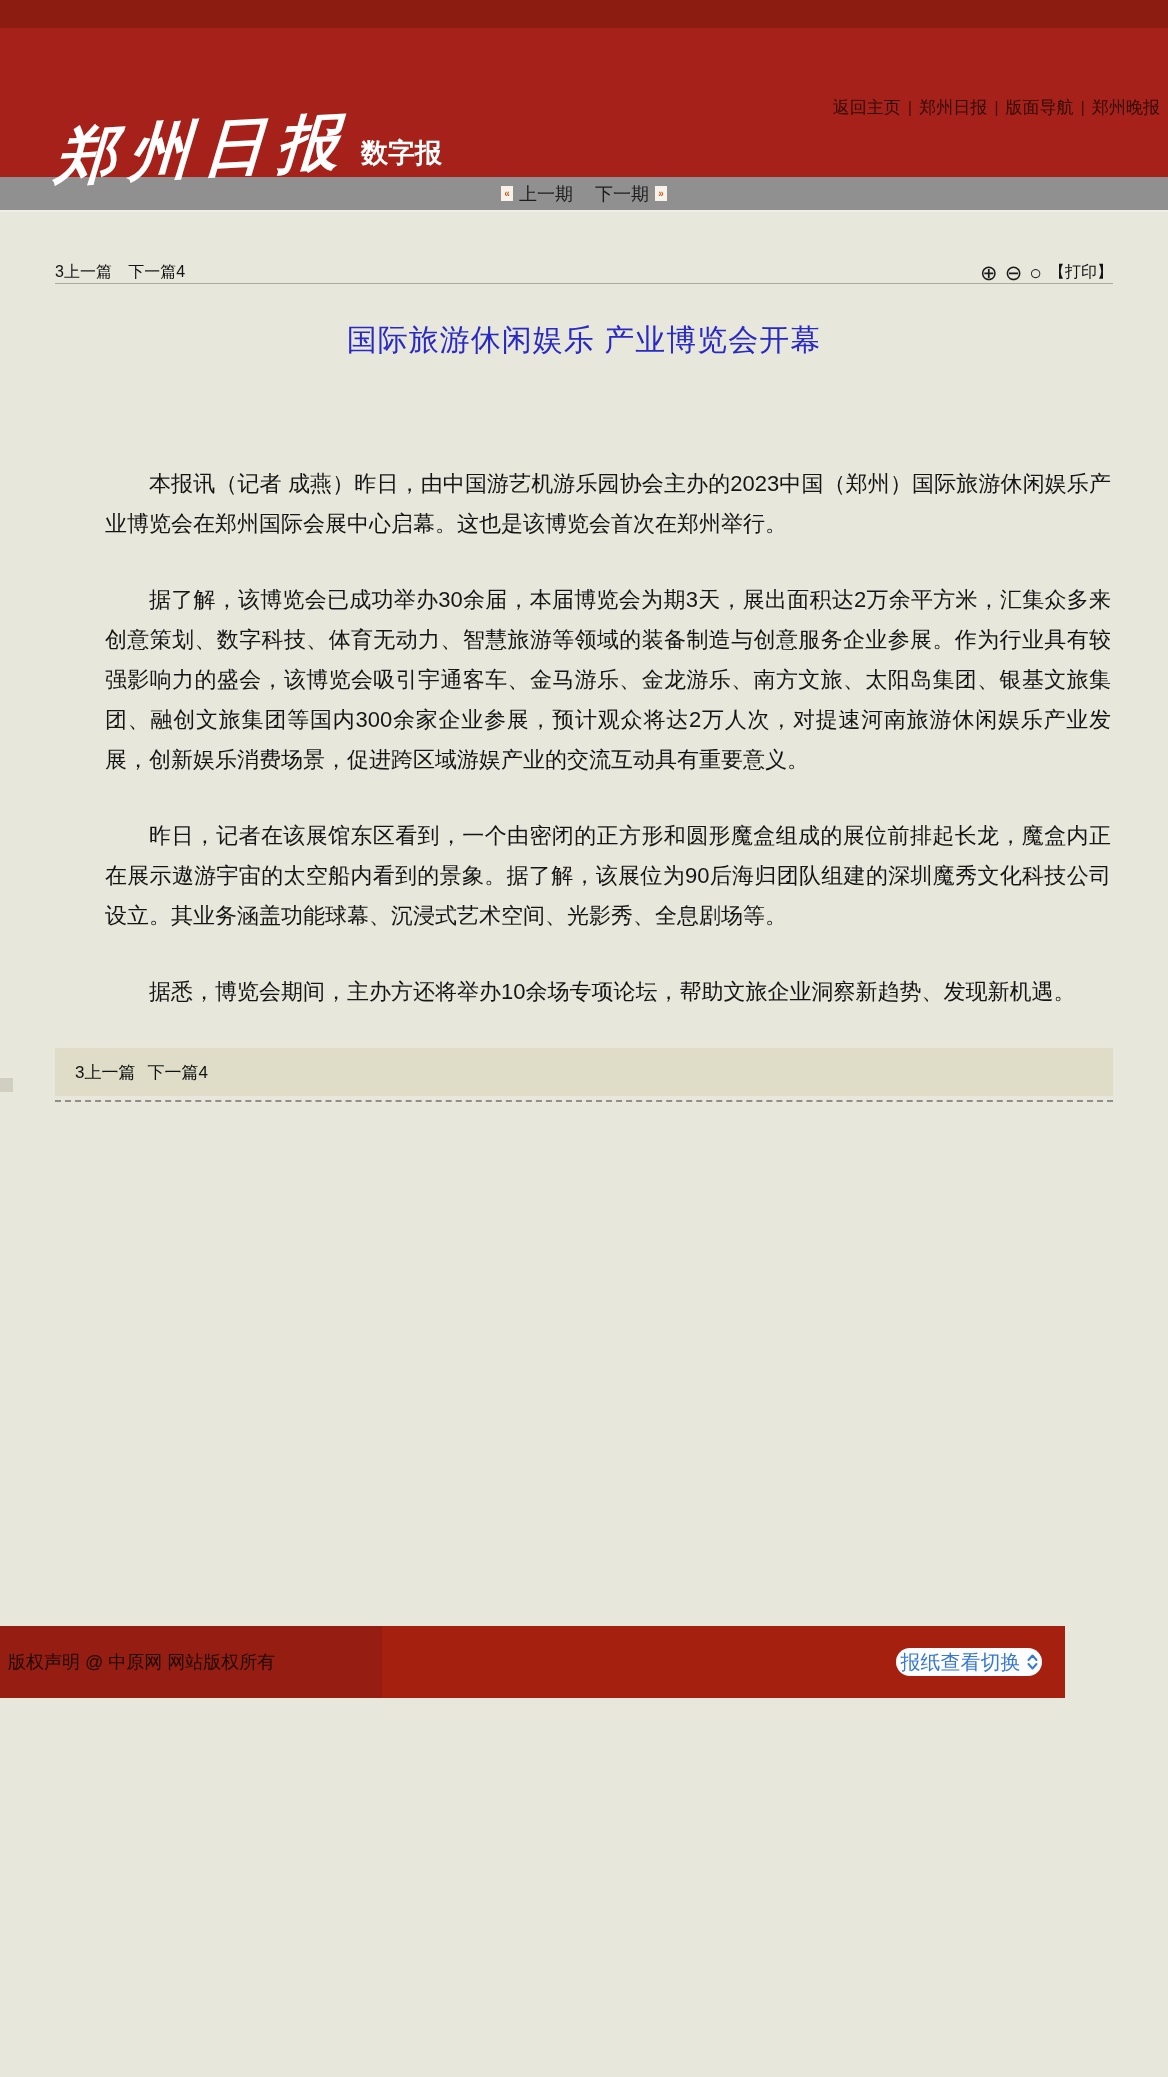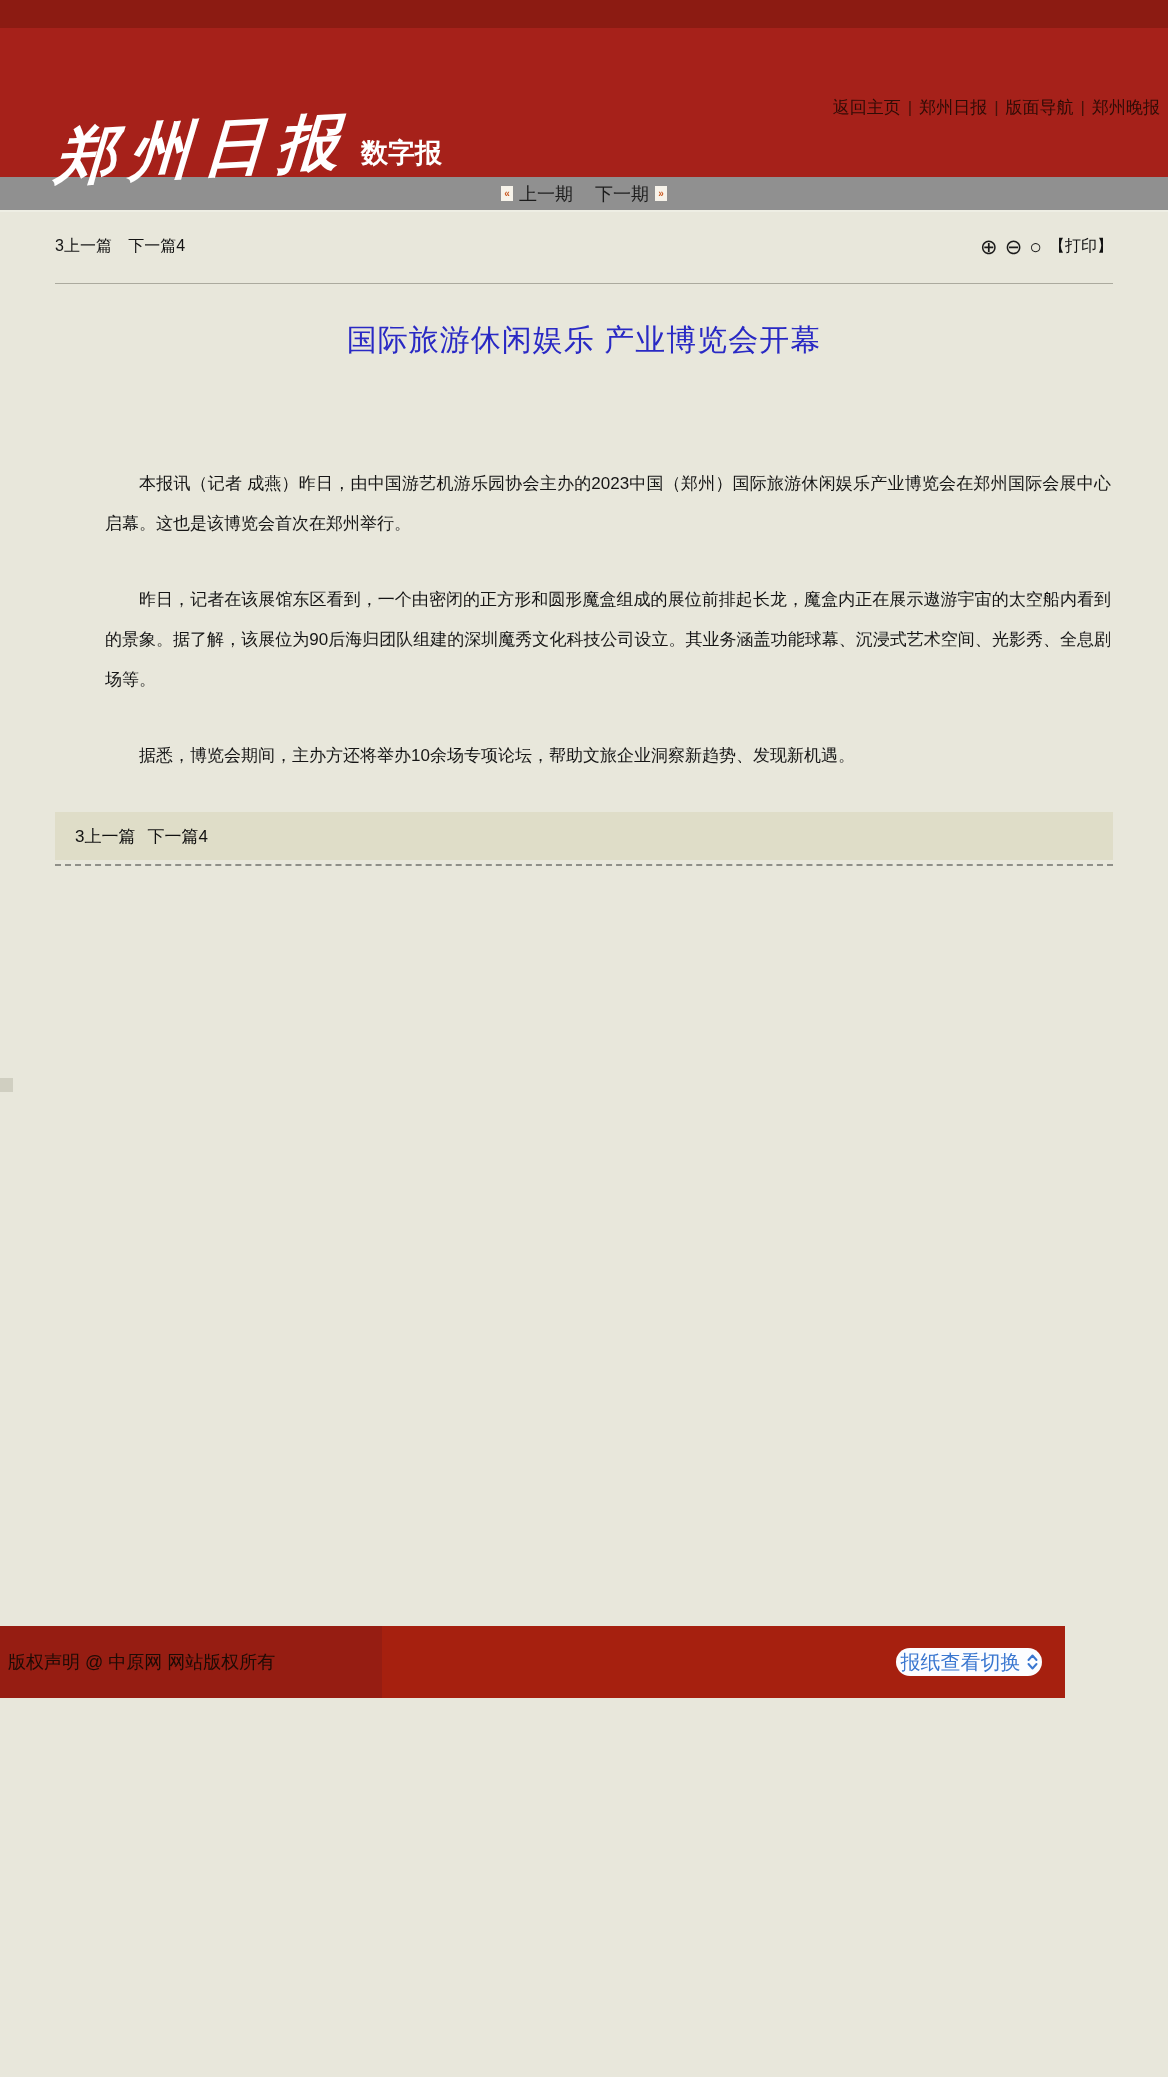--- a/index.html
+++ b/index.html
@@ -90,21 +90,21 @@
   .issue-bar a { color: #1c1c1c; text-decoration: none; cursor: pointer; }
   .issue-gap { width: 10px; }
   
   .content { width: 1058px; margin: 0 auto; }
   .toolbar {
     margin-top: 24px;
     height: 48px;
     border-bottom: 1px solid #abaa9e;
     display: flex;
     justify-content: space-between;
-    align-items: flex-start;
+    align-items: flex-end;
     font-size: 16px;
     color: #141414;
   }
   .toolbar-left a {
     color: #141414;
     text-decoration: none;
     margin-right: 12px;
     cursor: pointer;
   }
   .toolbar-right { display: flex; align-items: center; gap: 7px; }
@@ -120,21 +120,21 @@
     text-align: center;
     font-size: 30px;
     font-weight: 400;
     color: #2929c4;
     line-height: 32px;
     letter-spacing: 1px;
   }
   .article-body {
     margin-top: 108px;
     padding: 0 2px 0 50px;
-    font-size: 17px;
+    font-size: 22px;
     line-height: 40px;
     color: #151515;
     text-align: justify;
   }
   .article-body p { text-indent: 2em; margin-bottom: 36px; }
   .bottom-nav {
     height: 48px;
     background: #dfddc8;
     display: flex;
     align-items: center;
@@ -236,20 +236,21 @@
         <span class="tool-icon">⊖</span>
         <span class="tool-icon">○</span>
         <span class="print-label">【打印】</span>
       </div>
     </div>
 
     <h1 class="article-title">国际旅游休闲娱乐 产业博览会开幕</h1>
 
     <div class="article-body">
       <p>本报讯（记者 成燕）昨日，由中国游艺机游乐园协会主办的2023中国（郑州）国际旅游休闲娱乐产业博览会在郑州国际会展中心启幕。这也是该博览会首次在郑州举行。</p>
+      <p>据了解，该博览会已成功举办30余届，本届博览会为期3天，展出面积达2万余平方米，汇集众多来创意策划、数字科技、体育无动力、智慧旅游等领域的装备制造与创意服务企业参展。作为行业具有较强影响力的盛会，该博览会吸引宇通客车、金马游乐、金龙游乐、南方文旅、太阳岛集团、银基文旅集团、融创文旅集团等国内300余家企业参展，预计观众将达2万人次，对提速河南旅游休闲娱乐产业发展，创新娱乐消费场景，促进跨区域游娱产业的交流互动具有重要意义。</p>
       <p>昨日，记者在该展馆东区看到，一个由密闭的正方形和圆形魔盒组成的展位前排起长龙，魔盒内正在展示遨游宇宙的太空船内看到的景象。据了解，该展位为90后海归团队组建的深圳魔秀文化科技公司设立。其业务涵盖功能球幕、沉浸式艺术空间、光影秀、全息剧场等。</p>
       <p>据悉，博览会期间，主办方还将举办10余场专项论坛，帮助文旅企业洞察新趋势、发现新机遇。</p>
     </div>
 
     <div class="bottom-nav">
       <a>3上一篇</a>
       <a>下一篇4</a>
     </div>
     <div class="dashed-sep"></div>
 

